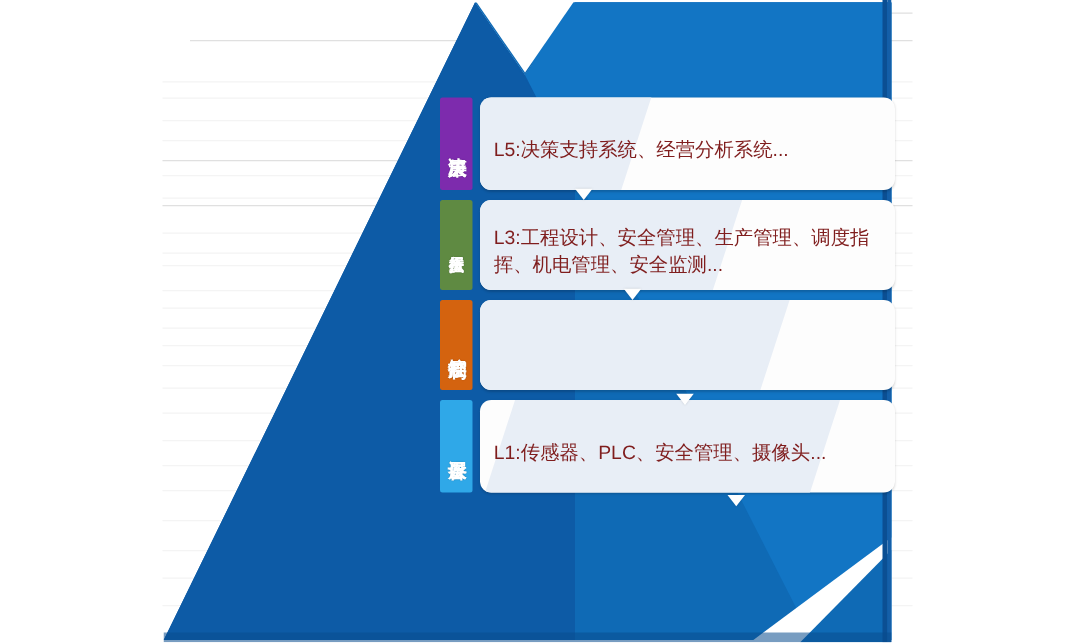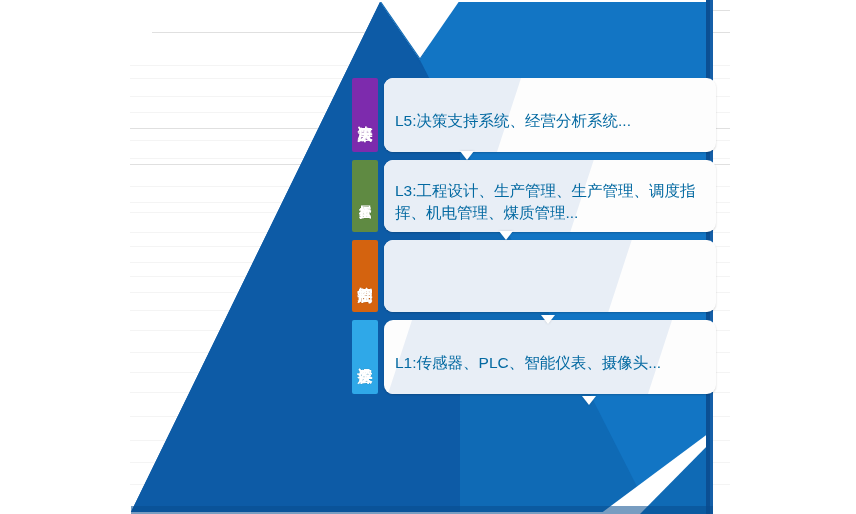--- a/index.html
+++ b/index.html
@@ -77,21 +77,21 @@
     box-sizing: border-box;
     text-shadow: 0 0 1px rgba(0,0,0,.25);
   }
   .tag.small { font-size: 12px; letter-spacing: 0px; }
 
   .card {
     flex: 1 1 auto;
     margin-left: 6px;
     border-radius: 9px;
     background: #fdfdfd;
-    color: #0369a1;
+    color: #7f1d1d;
     font-size: 15.5px;
     line-height: 1.42;
     display: flex;
     align-items: center;
     padding: 17px 12px 6px 11px;
     box-sizing: border-box;
     position: relative;
     overflow: hidden;
     box-shadow: 0 1px 2px rgba(0,0,0,.18);
   }
@@ -192,36 +192,36 @@
         <div class="wash" style="left:-135px;"></div>
         <div class="ctext">L5:决策支持系统、经营分析系统...</div>
       </div>
     </div>
 
 
     <div class="row h2">
       <div class="tag small" style="background:#5f8a42;">生产执行层</div>
       <div class="card">
         <div class="wash" style="left:-62px;"></div>
-        <div class="ctext">L3:工程设计、生产管理、生产管理、调度指挥、机电管理、煤质管理...</div>
+        <div class="ctext">L3:工程设计、安全管理、生产管理、调度指挥、机电管理、安全监测...</div>
       </div>
     </div>
 
     <div class="row h2">
       <div class="tag" style="background:#d4630f;">控制层</div>
       <div class="card">
         <div class="wash" style="left:-24px;"></div>
       </div>
     </div>
 
     <div class="row h1">
       <div class="tag" style="background:#2fa8e8;">设备层</div>
       <div class="card">
         <div class="wash" style="left:16px;"></div>
-        <div class="ctext">L1:传感器、PLC、智能仪表、摄像头...</div>
+        <div class="ctext">L1:传感器、PLC、安全管理、摄像头...</div>
       </div>
     </div>
 
   </div>
 
   <div class="arrow" style="left:460px; top:151px;"></div>
   <div class="arrow" style="left:499px; top:231px;"></div>
   <div class="arrow" style="left:541px; top:315px;"></div>
   <div class="arrow" style="left:582px; top:396px;"></div>
 

